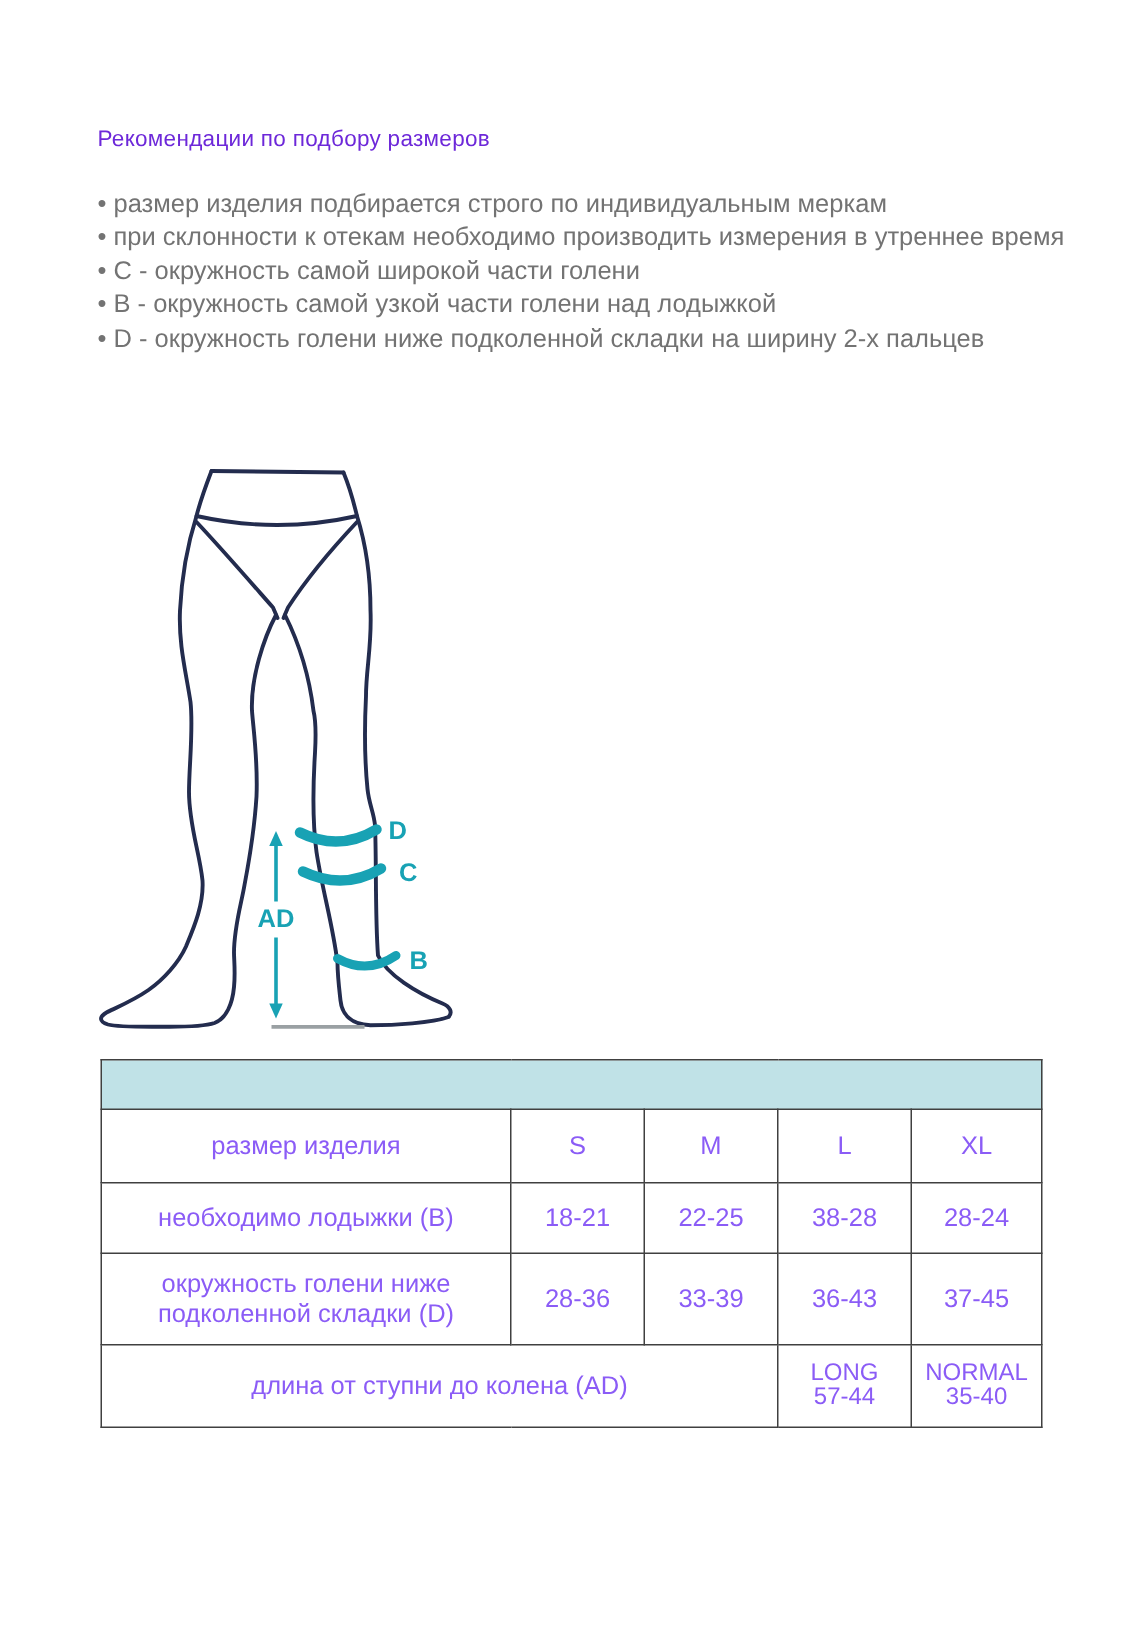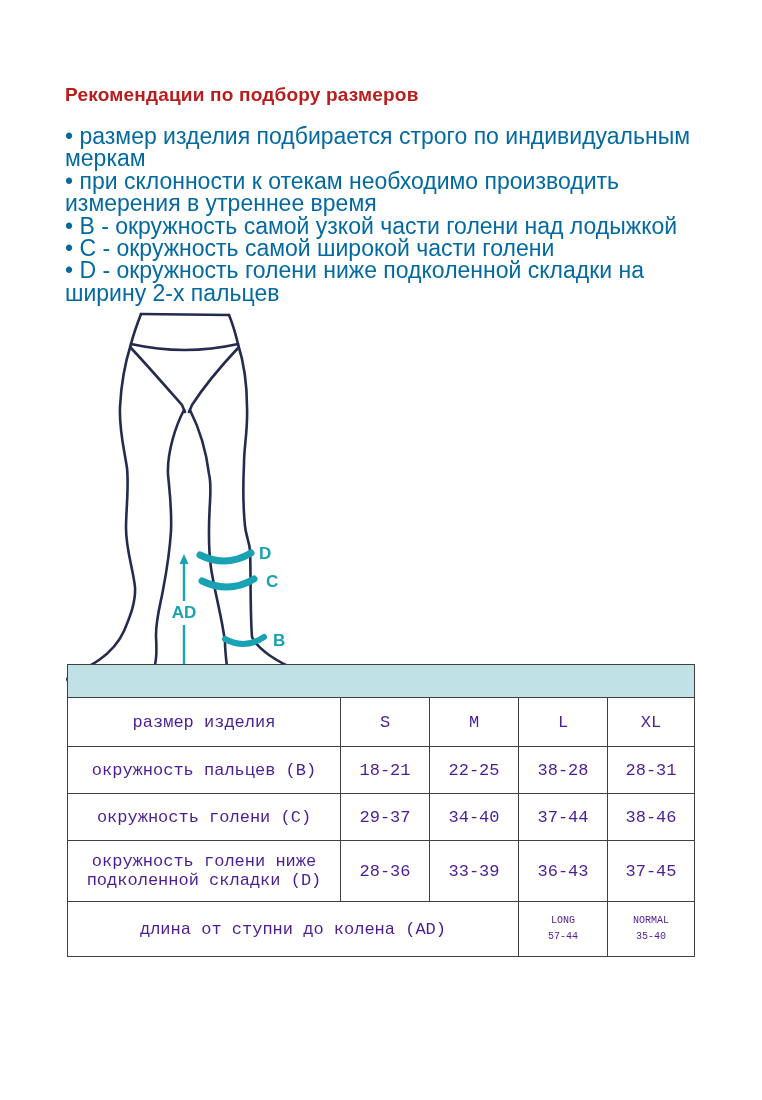--- a/index.html
+++ b/index.html
@@ -6,61 +6,61 @@
   .page{
     position:relative;
     width:762px;height:1100px;
     background:#ffffff;
     font-family:"Liberation Sans","DejaVu Sans",sans-serif;
     color:#231f20;
     overflow:hidden;
   }
   .title{
     position:absolute;left:65px;top:84px;width:650px;
-    font-size:19px;font-weight:bold;color:#b91c1c;
+    font-size:15px;font-weight:normal;color:#6d28d9;
     letter-spacing:0.2px;
   }
   .bullets{
     position:absolute;left:65px;top:125px;width:650px;
-    font-size:23px;line-height:22.4px;color:#0369a1;
+    font-size:17px;line-height:22.4px;color:#737373;
   }
   .bullets p{margin:0;padding:0;}
   .figure-wrap{
     position:absolute;left:63px;top:306px;width:252px;height:396px;
   }
   .size-table{
-    position:absolute;left:67px;top:664px;
+    position:absolute;left:67px;top:706px;
     border-collapse:collapse;table-layout:fixed;width:627px;
-    font-size:17px;color:#4c1d95;font-family:Liberation Mono, monospace;
+    font-size:17px;color:#8b5cf6;
   }
   .size-table td{
     border:1.6px solid #404040;
     text-align:center;vertical-align:middle;
     padding:2px 6px;background:#ffffff;
   }
   .size-table td.band{background:#c0e2e7;height:32px;padding:0;}
   .row-h1 td{height:44px;}
   .row-h2 td{height:42px;}
   .row-h3 td{height:42px;}
   .row-h4 td{height:56px;}
   .row-h5 td{height:50px;}
-  .two-line{font-size:10px;line-height:16px;}
+  .two-line{font-size:16px;line-height:16px;}
 </style>
 </head>
 <body>
 
 <div class="page">
 
   <div class="title">Рекомендации по подбору размеров</div>
 
   <div class="bullets">
     <p>• размер изделия подбирается строго по индивидуальным меркам</p>
     <p>• при склонности к отекам необходимо производить измерения в утреннее время</p>
+    <p>• C - окружность самой широкой части голени</p>
     <p>• B - окружность самой узкой части голени над лодыжкой</p>
-    <p>• C - окружность самой широкой части голени</p>
     <p>• D - окружность голени ниже подколенной складки на ширину 2-х пальцев</p>
   </div>
 
   <div class="figure-wrap">
     <svg width="252" height="396" viewBox="0 0 252 396" xmlns="http://www.w3.org/2000/svg">
 
       <g fill="none" stroke="#232c4e" stroke-width="2.6" stroke-linecap="round" stroke-linejoin="round">
         <path d="M 78,8 L 166,9"></path>
         <path d="M 68,38 Q 122,50 175,38"></path>
         <path d="M 68,42 C 84,59 104,82 119,99 L 122,106"></path>
@@ -139,32 +139,25 @@
         <td class="band" colspan="5"></td>
       </tr>
       <tr class="row-h1">
         <td>размер изделия</td>
         <td>S</td>
         <td>M</td>
         <td>L</td>
         <td>XL</td>
       </tr>
       <tr class="row-h2">
-        <td>окружность пальцев (B)</td>
+        <td>необходимо лодыжки (B)</td>
         <td>18-21</td>
         <td>22-25</td>
         <td>38-28</td>
-        <td>28-31</td>
-      </tr>
-      <tr class="row-h3">
-        <td>окружность голени (C)</td>
-        <td>29-37</td>
-        <td>34-40</td>
-        <td>37-44</td>
-        <td>38-46</td>
+        <td>28-24</td>
       </tr>
       <tr class="row-h4">
         <td>окружность голени ниже подколенной складки (D)</td>
         <td>28-36</td>
         <td>33-39</td>
         <td>36-43</td>
         <td>37-45</td>
       </tr>
       <tr class="row-h5">
         <td colspan="3">длина от ступни до колена (AD)</td>

